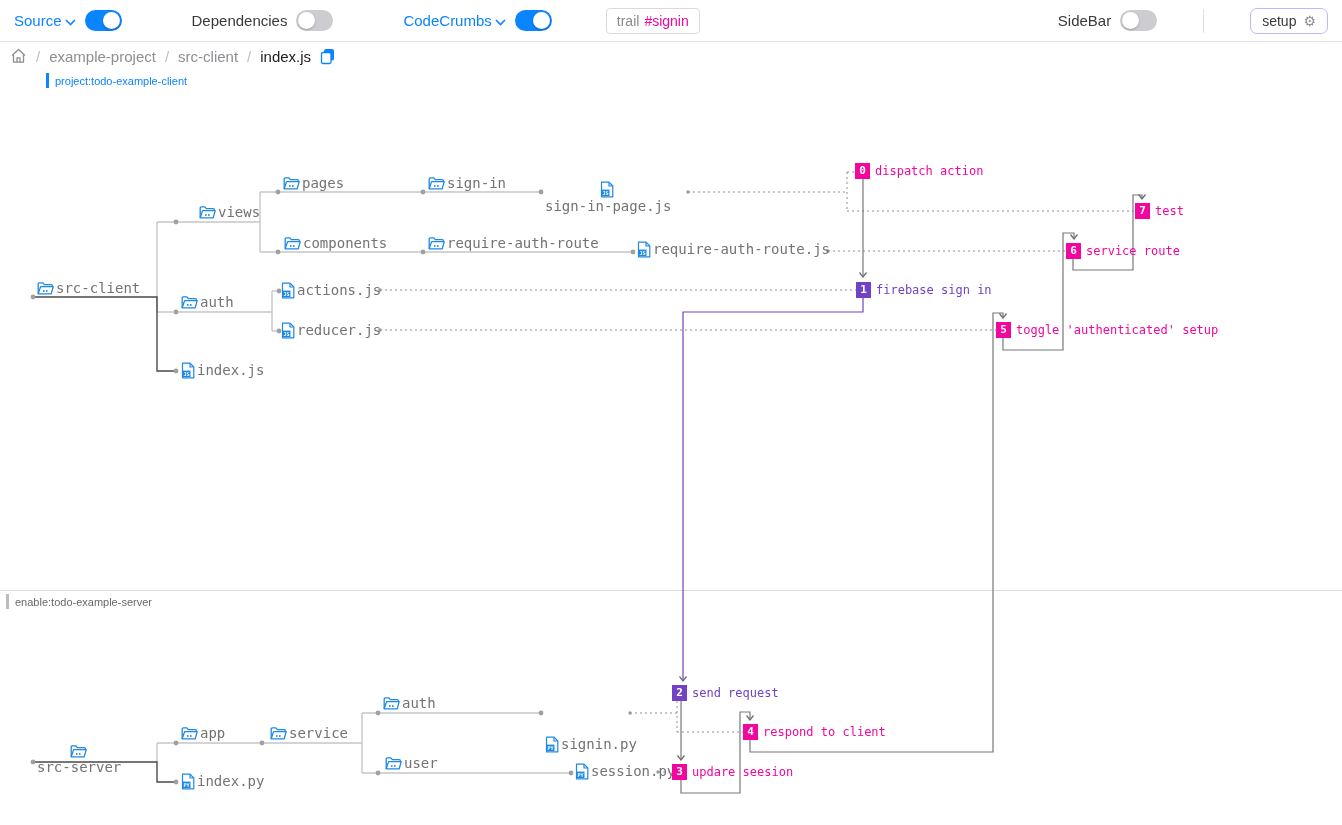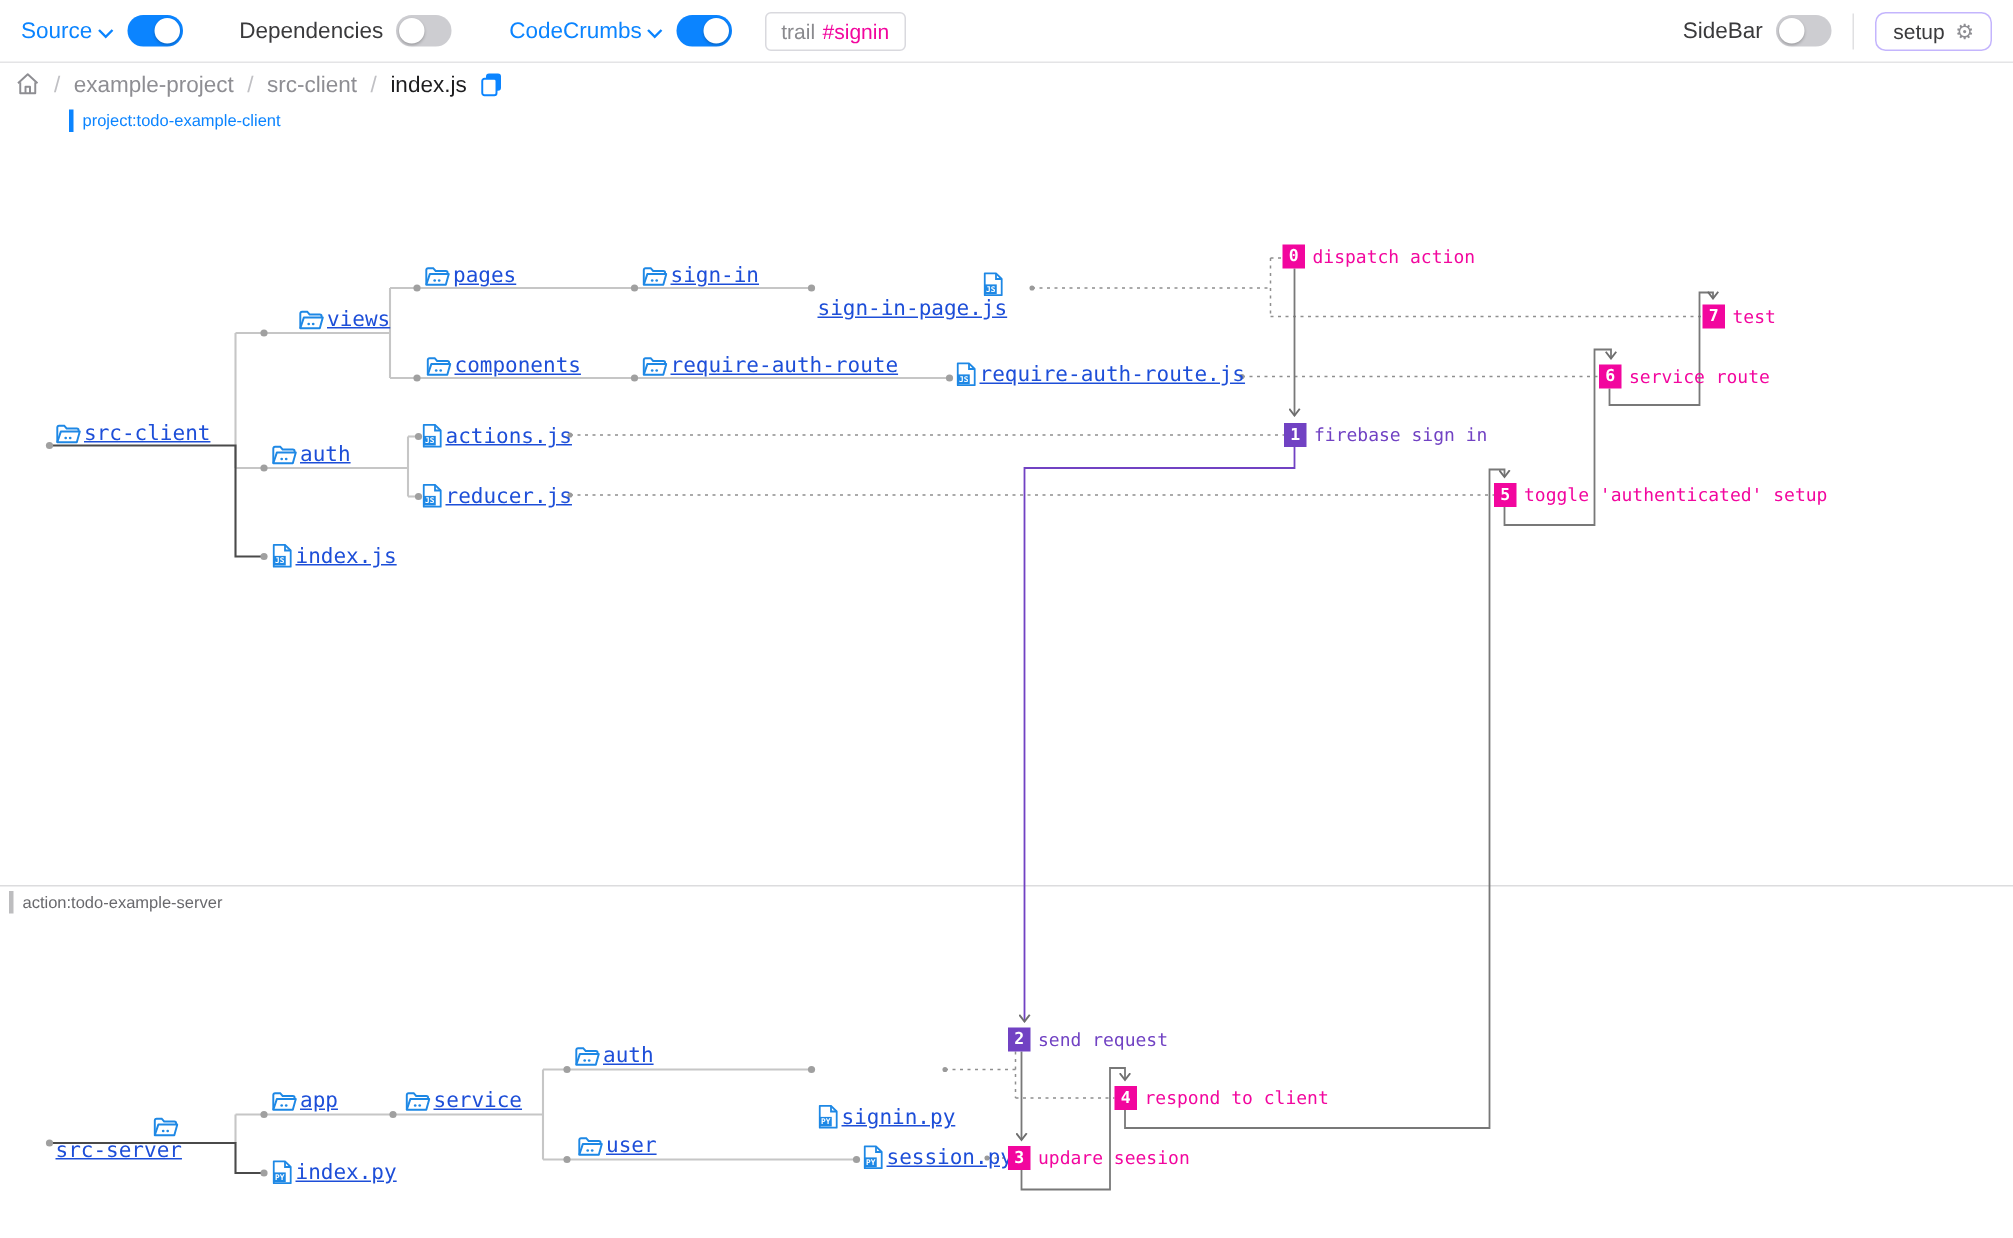--- a/index.html
+++ b/index.html
@@ -3,21 +3,21 @@
 <meta charset="utf-8">
 <style>
   * { margin:0; padding:0; box-sizing:border-box; }
   html,body { background:#fff; }
   #page { position:relative; width:1342px; height:825px; background:#fff; overflow:hidden;
           font-family:"Liberation Sans", sans-serif; }
 
   
   header { position:absolute; top:0; left:0; width:1342px; height:42px;
            border-bottom:1px solid #e4e4e6; display:flex; align-items:center;
-           padding:0 14px; background:#fff; z-index:5; }
+           padding:0 14px; background:#fff; z-index:5;gap:32px; }
   .tgroup { display:flex; align-items:center; }
   .tlabel { font-size:15px; color:#3a3a3c; }
   .tlabel.blue { color:#0b84ff; }
   .chev { margin-left:3px; margin-top:3px; }
   .toggle { position:relative; width:37px; height:21px; border-radius:11px; margin-left:9px;
             display:inline-block; cursor:pointer; }
   .toggle.on  { background:#0b84ff; }
   .toggle.off { background:#cdcdd1; }
   .toggle .knob { position:absolute; top:2px; width:17px; height:17px; border-radius:50%;
                   background:#fff; box-shadow:0 1px 2px rgba(0,0,0,.25); }
@@ -56,23 +56,23 @@
   
   #edges { position:absolute; top:0; left:0; z-index:1; }
   .tree-light { stroke:#c6c6c6; stroke-width:1.4; fill:none; }
   .tree-dark  { stroke:#4a4a4a; stroke-width:1.4; fill:none; }
   .trail      { stroke:#8f8f8f; stroke-width:1; stroke-dasharray:2 3; fill:none; }
   .flow       { stroke:#787878; stroke-width:1.2; fill:none; }
   .flow.selected { stroke:#7142c3; }
   .dot  { fill:#a0a0a0; }
   .tdot { fill:#9a9a9a; }
 
-  .node { position:absolute; display:flex; align-items:flex-end; height:18px; z-index:2;
-          font-family:"DejaVu Sans Mono", monospace; font-size:14px; color:#1d4ed8;
-          white-space:nowrap; cursor:pointer; background:transparent;text-decoration:underline; }
+  .node { position:absolute; display:flex; align-items:center; height:18px; z-index:2;
+          font-family:"DejaVu Sans Mono", monospace; font-size:14px; color:#737373;
+          white-space:nowrap; cursor:pointer; background:transparent; }
   .node .nicon { display:flex; align-items:center; margin-right:2px; }
 
   .crumb { position:absolute; display:flex; align-items:center; height:16px; z-index:3;
            font-family:"DejaVu Sans Mono", monospace; white-space:nowrap; cursor:pointer; }
   .crumb .cnum { width:15px; height:16px; line-height:16px; text-align:center; color:#fff;
                  font-size:11px; font-weight:bold; background:#f2069e; }
   .crumb .clabel { margin-left:5px; font-size:12px; color:#f2069e; }
   .crumb.selected .cnum { background:#7142c3; }
   .crumb.selected .clabel { color:#7142c3; }
 </style>
@@ -148,21 +148,21 @@
 
   <div class="proj-label client" style="left:6px; top:73px;padding-left:40px;">
     <span class="bar"></span>
     <span class="txt">project:todo-example-client</span>
   </div>
 
   <div class="section-divider"></div>
 
   <div class="proj-label server" style="left:6px; top:594px;">
     <span class="bar"></span>
-    <span class="txt">action:todo-example-server</span>
+    <span class="txt">enable:todo-example-server</span>
   </div>
 
   <svg id="edges" width="1342" height="825" viewBox="0 0 1342 825">
     <defs>
       <marker id="arrowhead" viewBox="0 0 6 8" refX="5" refY="4" markerWidth="6" markerHeight="8" markerUnits="userSpaceOnUse" orient="auto">
         <path d="M0.5 0.5 L5 4 L0.5 7.5" fill="none" stroke="#6e6e6e" stroke-width="1.3"></path>
       </marker>
     </defs>
   <path d="M 157 222 L 157 312" class="tree-light"></path>
       <path d="M 157 222 L 260 222" class="tree-light"></path>

